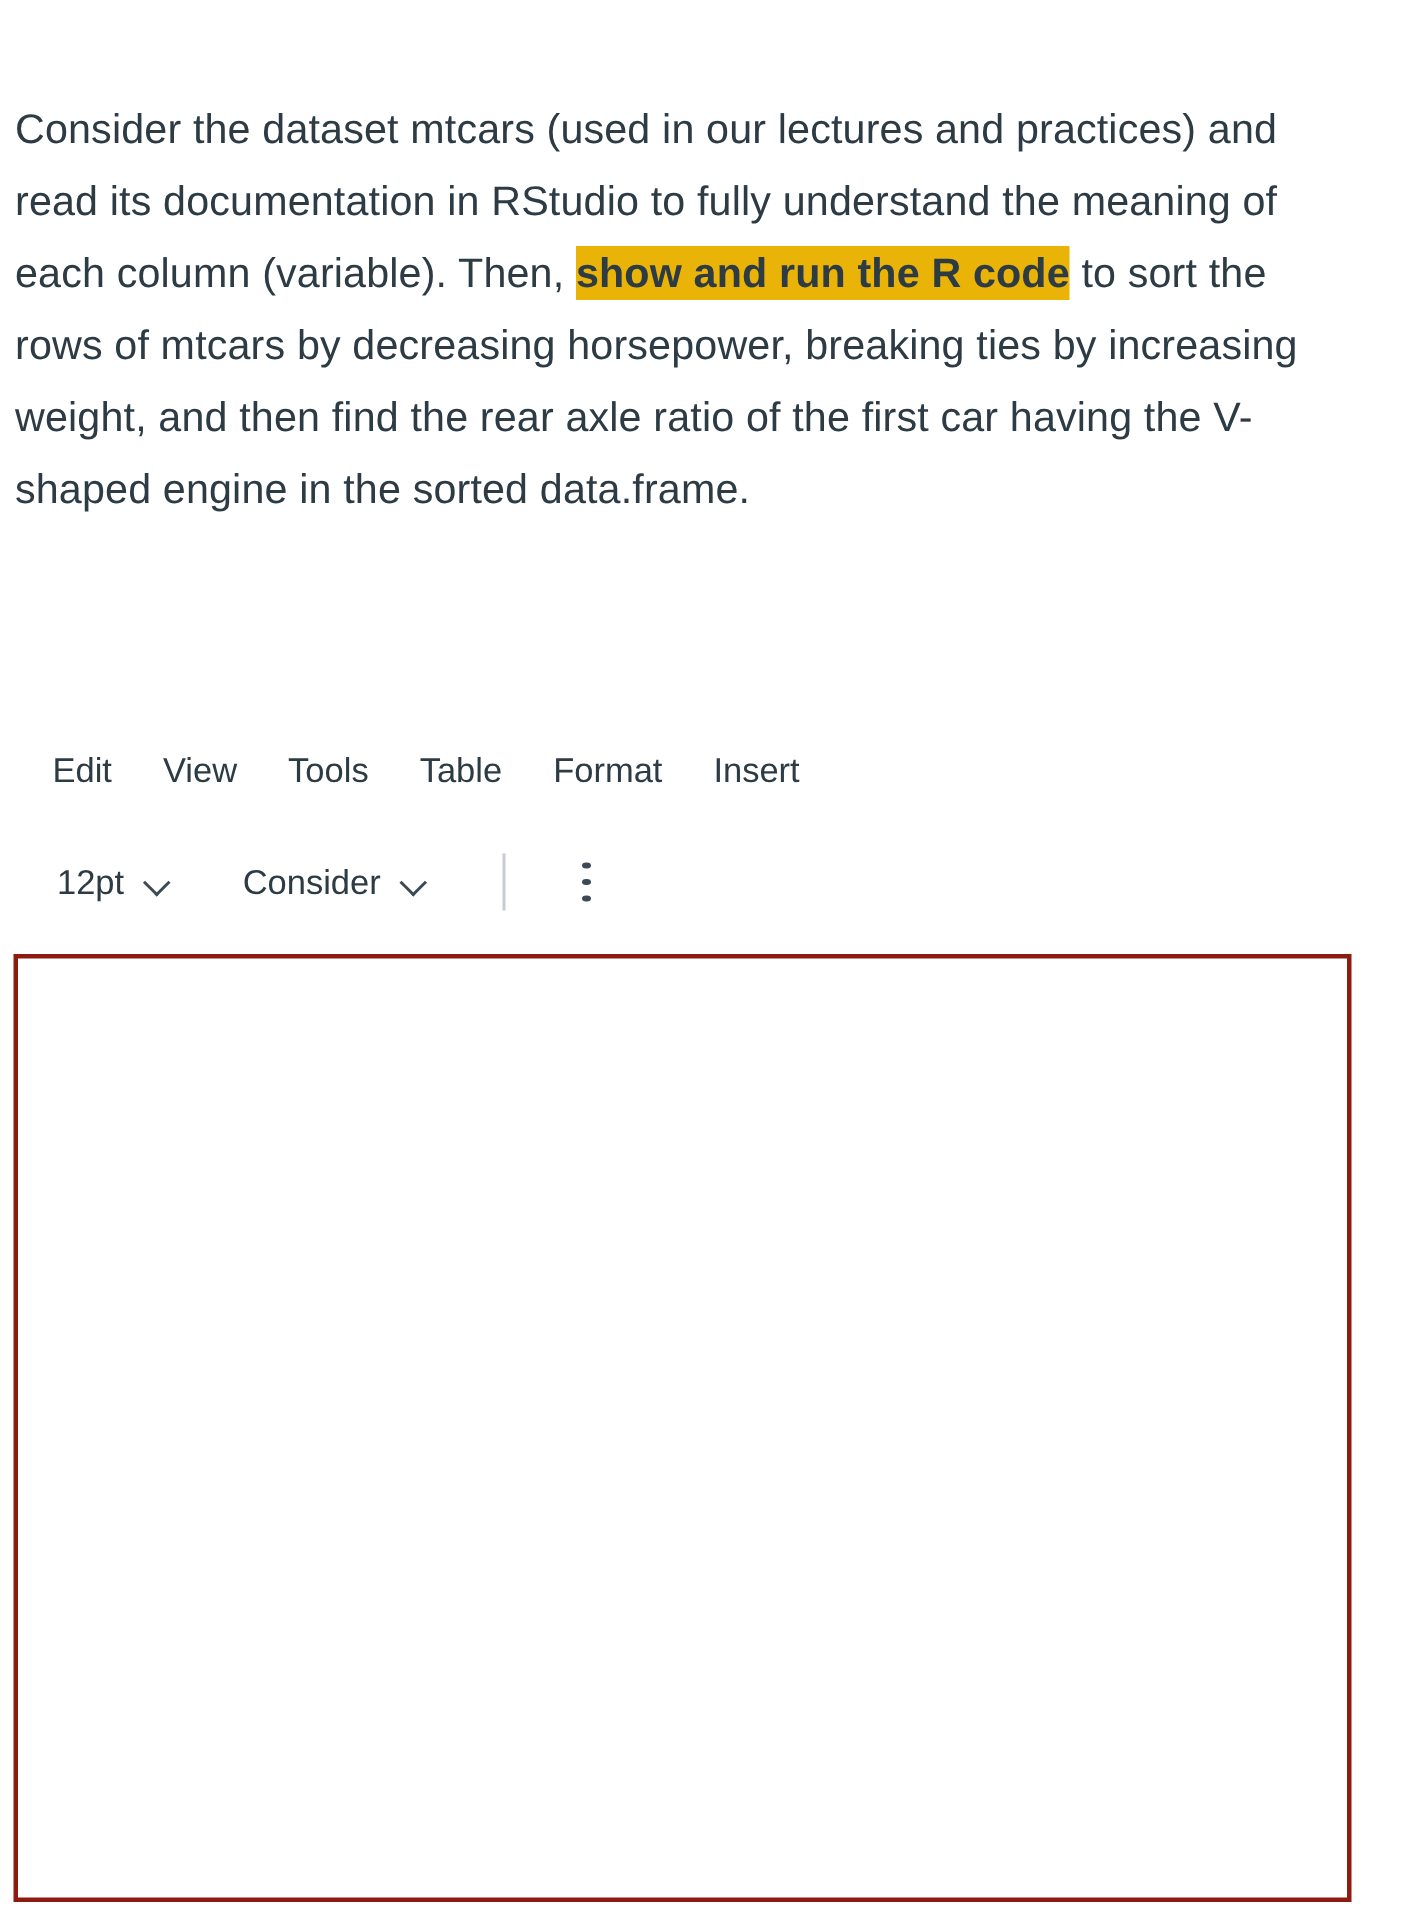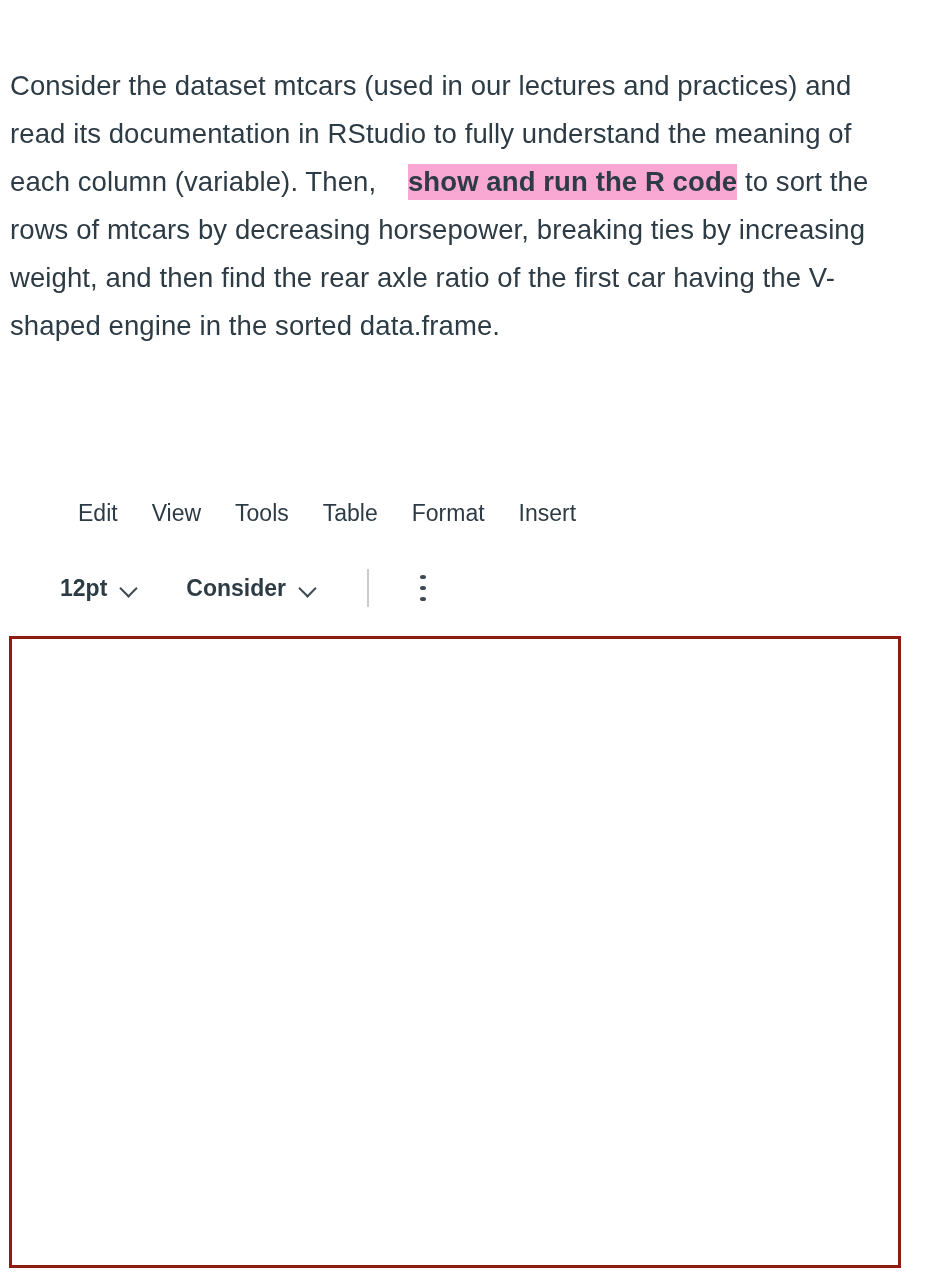--- a/index.html
+++ b/index.html
@@ -21,63 +21,60 @@
     position: absolute;
     left: 10px;
     top: 62px;
     width: 892px;
     font-size: 27.5px;
     line-height: 48px;
     color: #2D3B45;
     letter-spacing: 0.1px;
   }
   .prompt .hl {
-    background: #f9a8d4;
+    background: #eab308;
     font-weight: bold;
     color: #2D3B45;
     padding: 2px 0 3px 0;
     box-decoration-break: clone;
-    margin-left: 24px;
     -webkit-box-decoration-break: clone;
   }
 
   
   .menubar {
     position: absolute;
     left: 0;
     top: 492px;
     width: 815px;
     height: 42px;
     display: flex;
     align-items: center;
     padding-left: 35px;
     box-sizing: border-box;
-    margin-left: 43px;
   }
   .menu-item {
     font-size: 23px;
     color: #2D3B45;
     margin-right: 34px;
     white-space: nowrap;
     cursor: pointer;
     line-height: 1;
   }
 
   
   .toolbar {
     position: absolute;
     left: 0;
     top: 566px;
     width: 940px;
     height: 44px;
     display: flex;
     align-items: center;
-    padding-left: 60px;
+    padding-left: 38px;
     box-sizing: border-box;
-    font-weight: bold;
   }
   .tb-group {
     display: flex;
     align-items: center;
     cursor: pointer;
     white-space: nowrap;
   }
   .tb-label {
     font-size: 23px;
     color: #2D3B45;

